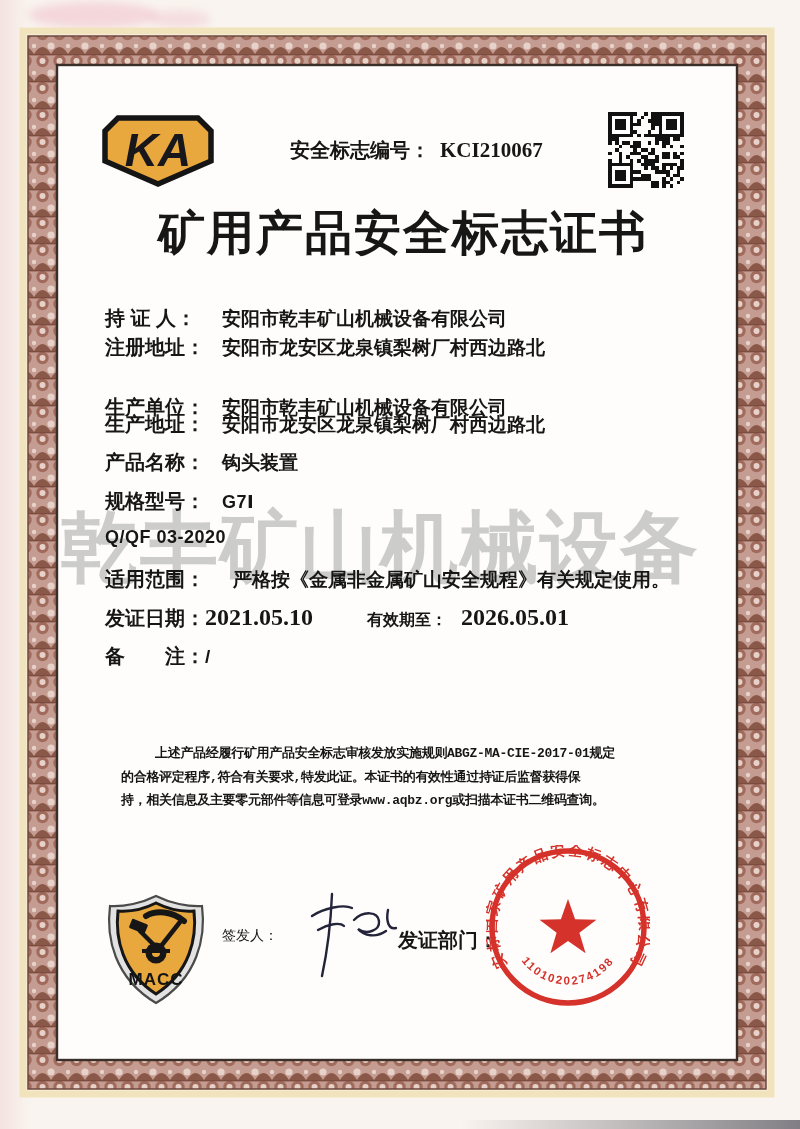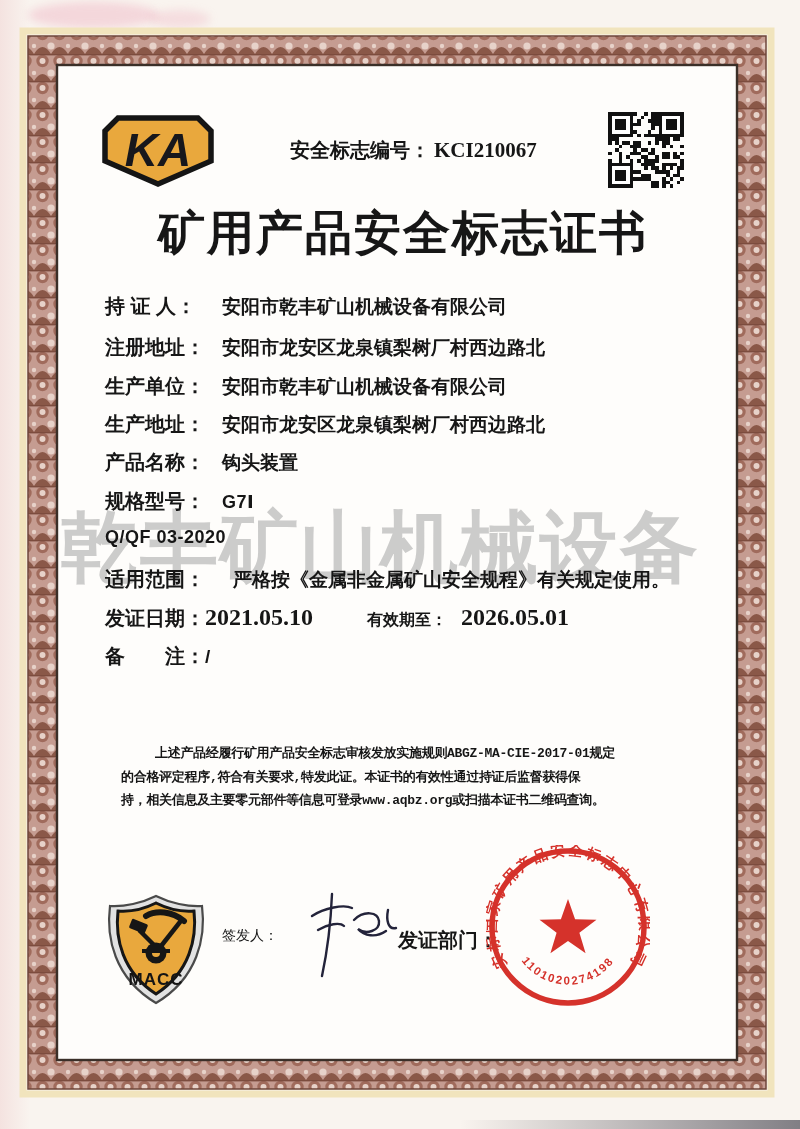--- a/index.html
+++ b/index.html
@@ -31,21 +31,21 @@
     font-size:78px;font-weight:bold;letter-spacing:2px;white-space:nowrap;
     color:rgba(150,150,150,.48);
     text-align:right;
   }
 
   .ka{position:absolute;left:102px;top:115px;z-index:3;}
   .markline{
     position:absolute;left:290px;top:137px;z-index:3;white-space:nowrap;
     font-size:20px;font-weight:bold;
   }
-  .markline .num{font-family:"Liberation Serif","DejaVu Serif",serif;font-size:21px;font-weight:bold;margin-left:4px;}
+  .markline .num{font-family:"Liberation Serif","DejaVu Serif",serif;font-size:21px;font-weight:bold;margin-left:10px;}
   .qr{position:absolute;left:608px;top:112px;z-index:3;}
 
   .title{
     position:absolute;left:0;top:202px;width:800px;margin:0;z-index:3;
     text-align:center;font-size:47px;font-weight:bold;letter-spacing:2px;
     transform:translateX(3px);white-space:nowrap;
   }
 
   .row{position:absolute;left:105px;width:640px;display:flex;align-items:baseline;z-index:3;}
   .lbl{font-size:20px;font-weight:bold;width:117px;flex:none;white-space:nowrap;}
@@ -246,29 +246,29 @@
     <rect x="14" y="0" width="7" height="7" fill="#111"></rect>
     <rect x="15" y="1" width="5" height="5" fill="#fff"></rect>
     <rect x="16" y="2" width="3" height="3" fill="#111"></rect>
     <rect x="0" y="14" width="7" height="7" fill="#111"></rect>
     <rect x="1" y="15" width="5" height="5" fill="#fff"></rect>
     <rect x="2" y="16" width="3" height="3" fill="#111"></rect>
   </svg>
 
 <h1 class="title">矿用产品安全标志证书</h1>
 
-<div class="row" style="top:293px">
+<div class="row" style="top:305px">
   <span class="lbl">持 证 人：</span>
   <span class="val">安阳市乾丰矿山机械设备有限公司</span>
 </div>
 <div class="row" style="top:334px">
   <span class="lbl">注册地址：</span>
   <span class="val">安阳市龙安区龙泉镇梨树厂村西边路北</span>
 </div>
-<div class="row" style="top:373px">
+<div class="row" style="top:394px">
   <span class="lbl">生产单位：</span>
   <span class="val">安阳市乾丰矿山机械设备有限公司</span>
 </div>
 <div class="row" style="top:411px">
   <span class="lbl">生产地址：</span>
   <span class="val">安阳市龙安区龙泉镇梨树厂村西边路北</span>
 </div>
 <div class="row" style="top:449px">
   <span class="lbl">产品名称：</span>
   <span class="val">钩头装置</span>

